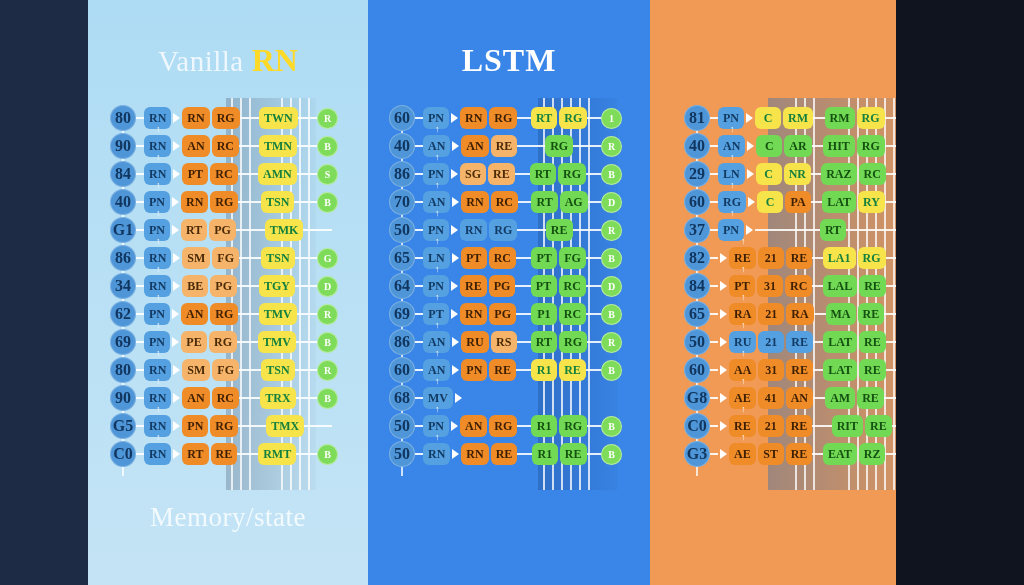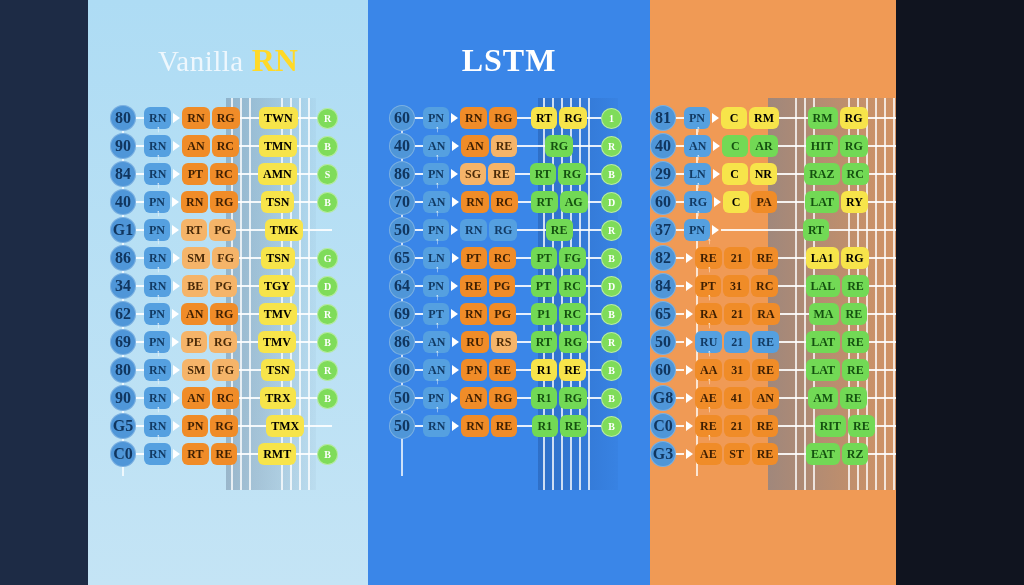--- a/index.html
+++ b/index.html
@@ -42,21 +42,21 @@
   .endnode{width:21px;height:21px;border-radius:50%;background:var(--node_green);
     color:#ffffff;font-size:10px;font-weight:700;display:flex;align-items:center;justify-content:center;
     flex:0 0 21px;box-shadow:inset 0 0 0 1px rgba(255,255,255,.45);z-index:2;}
 
   .box{height:22px;min-width:26px;padding:0 5px;border-radius:6px;
     display:flex;align-items:center;justify-content:center;
     font-size:12px;font-weight:700;color:#232020;z-index:2;box-sizing:border-box;}
   .c-b{background:var(--box_blue);color:#123a63;}
   .c-o{background:var(--box_orange);color:#3c1e02;}
   .c-lo{background:var(--box_orange_light);color:#4a2a08;}
-  .c-y{background:var(--box_yellow);color:#000000;}
+  .c-y{background:var(--box_yellow);color:#15803d;}
   .c-g{background:var(--box_green);color:#145010;}
   .grp{display:flex;gap:2px;position:relative;z-index:2;}
   .grp.up::before{content:"\2191";position:absolute;top:-10px;left:12px;
     color:rgba(255,255,255,.95);font-size:9px;line-height:9px;}
   .ln{height:2px;background:rgba(255,255,255,.9);flex:0 0 8px;}
   .lnf{height:2px;background:rgba(255,255,255,.88);flex:1 1 8px;min-width:6px;}
   .arr{width:0;height:0;border-left:7px solid #ffffff;border-top:5px solid transparent;
     border-bottom:5px solid transparent;margin:0 2px;flex:0 0 auto;z-index:2;}
   .gap{flex:0 0 6px;}
 </style>
@@ -305,20 +305,21 @@
             <div class="box c-o">RE</div>
           </div>
           <div class="lnf"></div>
           <div class="grp">
             <div class="box c-y">RMT</div>
           </div>
           <div class="lnf"></div>
           <div class="endnode">B</div>
         </div>
       </div>
+    <div class="pfooter">Memory/state</div>
   </div>
 
   <div class="panel" id="panel-lstm">
     <div class="band bluedeep" style="left:170px;width:80px;"></div>
     <div class="vlines" style="left:175px;width:48px;"></div>
     <div class="spine" style="left:33px;"></div>
     <div class="ptitle">
       <span class="t-bold">LSTM</span>
     </div>
     <div class="rows" style="padding-left:21px;padding-right:28px;">
@@ -504,20 +505,29 @@
           </div>
           <div class="lnf"></div>
           <div class="grp">
             <div class="box c-y">R1</div>
             <div class="box c-y">RE</div>
           </div>
           <div class="lnf"></div>
           <div class="endnode">B</div>
         </div>
         <div class="row">
+          <div class="node">68</div>
+          <div class="ln"></div>
+          <div class="grp up">
+            <div class="box c-b">MV</div>
+          </div>
+          <div class="arr"></div>
+          <div class="gap"></div>
+        </div>
+        <div class="row">
           <div class="node">50</div>
           <div class="ln"></div>
           <div class="grp up">
             <div class="box c-b">PN</div>
           </div>
           <div class="arr"></div>
           <div class="grp">
             <div class="box c-o">AN</div>
             <div class="box c-o">RG</div>
           </div>
@@ -549,21 +559,21 @@
           <div class="endnode">B</div>
         </div>
       </div>
   </div>
 
   <div class="panel" id="panel-gru">
     <div class="band slate" style="left:118px;width:140px;"></div>
     <div class="vlines" style="left:145px;width:26px;"></div>
     <div class="vlines" style="left:198px;width:50px;"></div>
     <div class="spine" style="left:46px;"></div>
-    <div class="rows" style="padding-right:6px;">
+    <div class="rows" style="padding-left:34px;padding-right:6px;">
         <div class="row">
           <div class="node">81</div>
           <div class="ln"></div>
           <div class="grp">
             <div class="box c-b">PN</div>
           </div>
           <div class="arr"></div>
           <div class="grp">
             <div class="box c-y">C</div>
             <div class="box c-y">RM</div>

